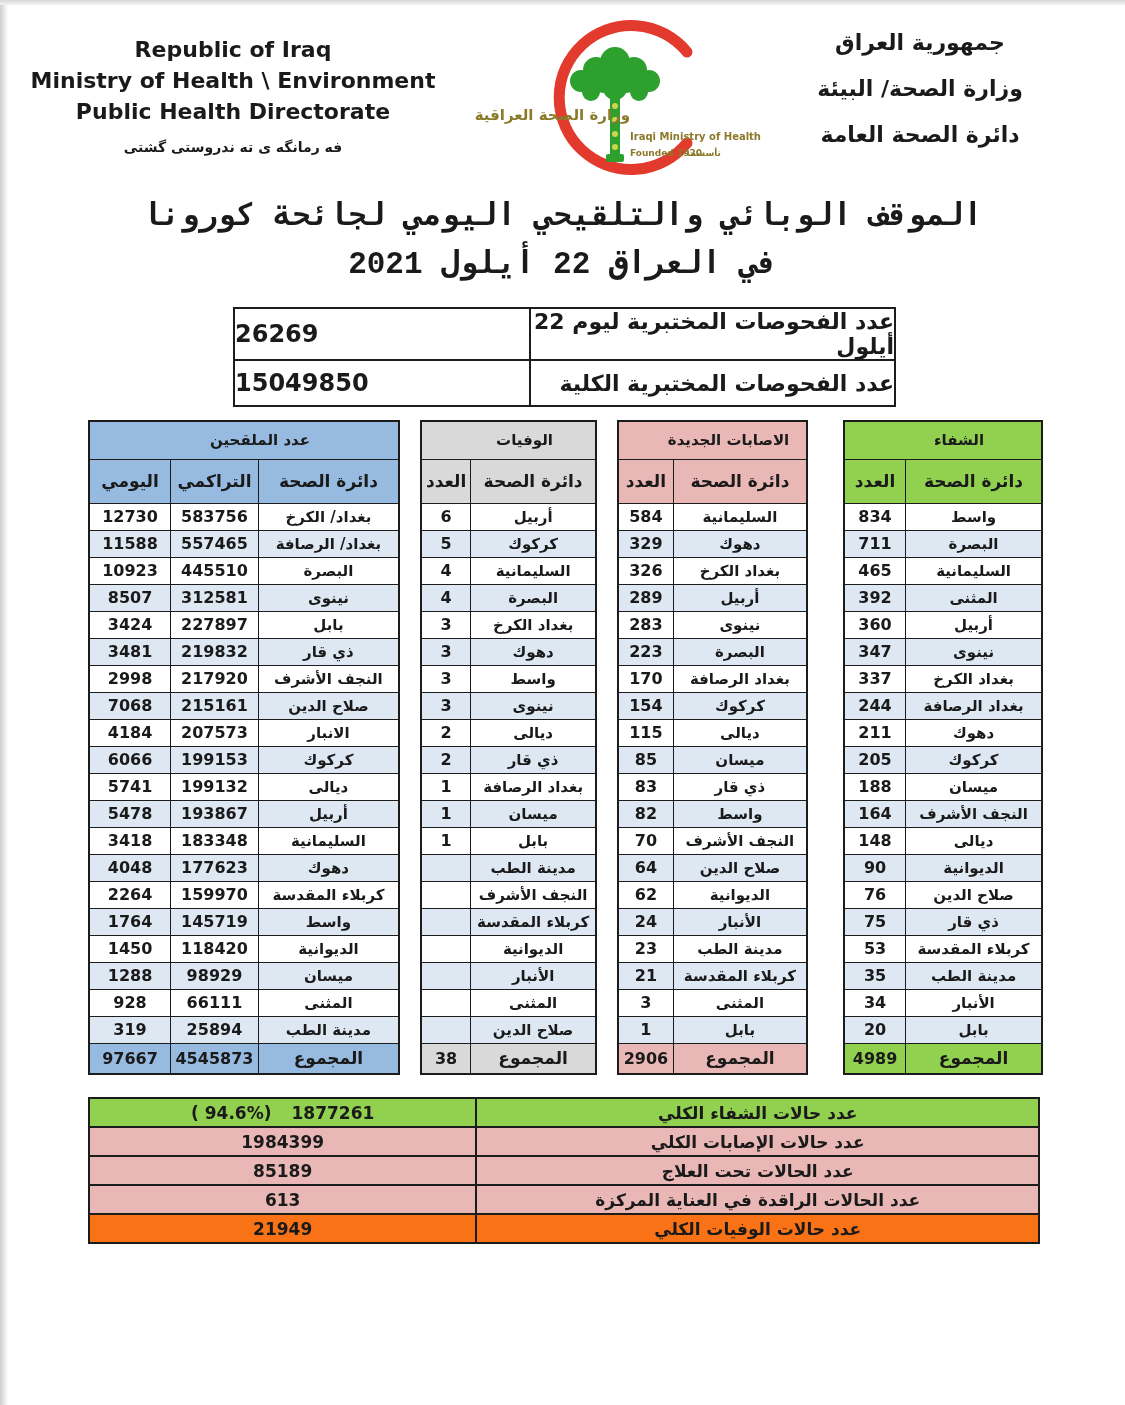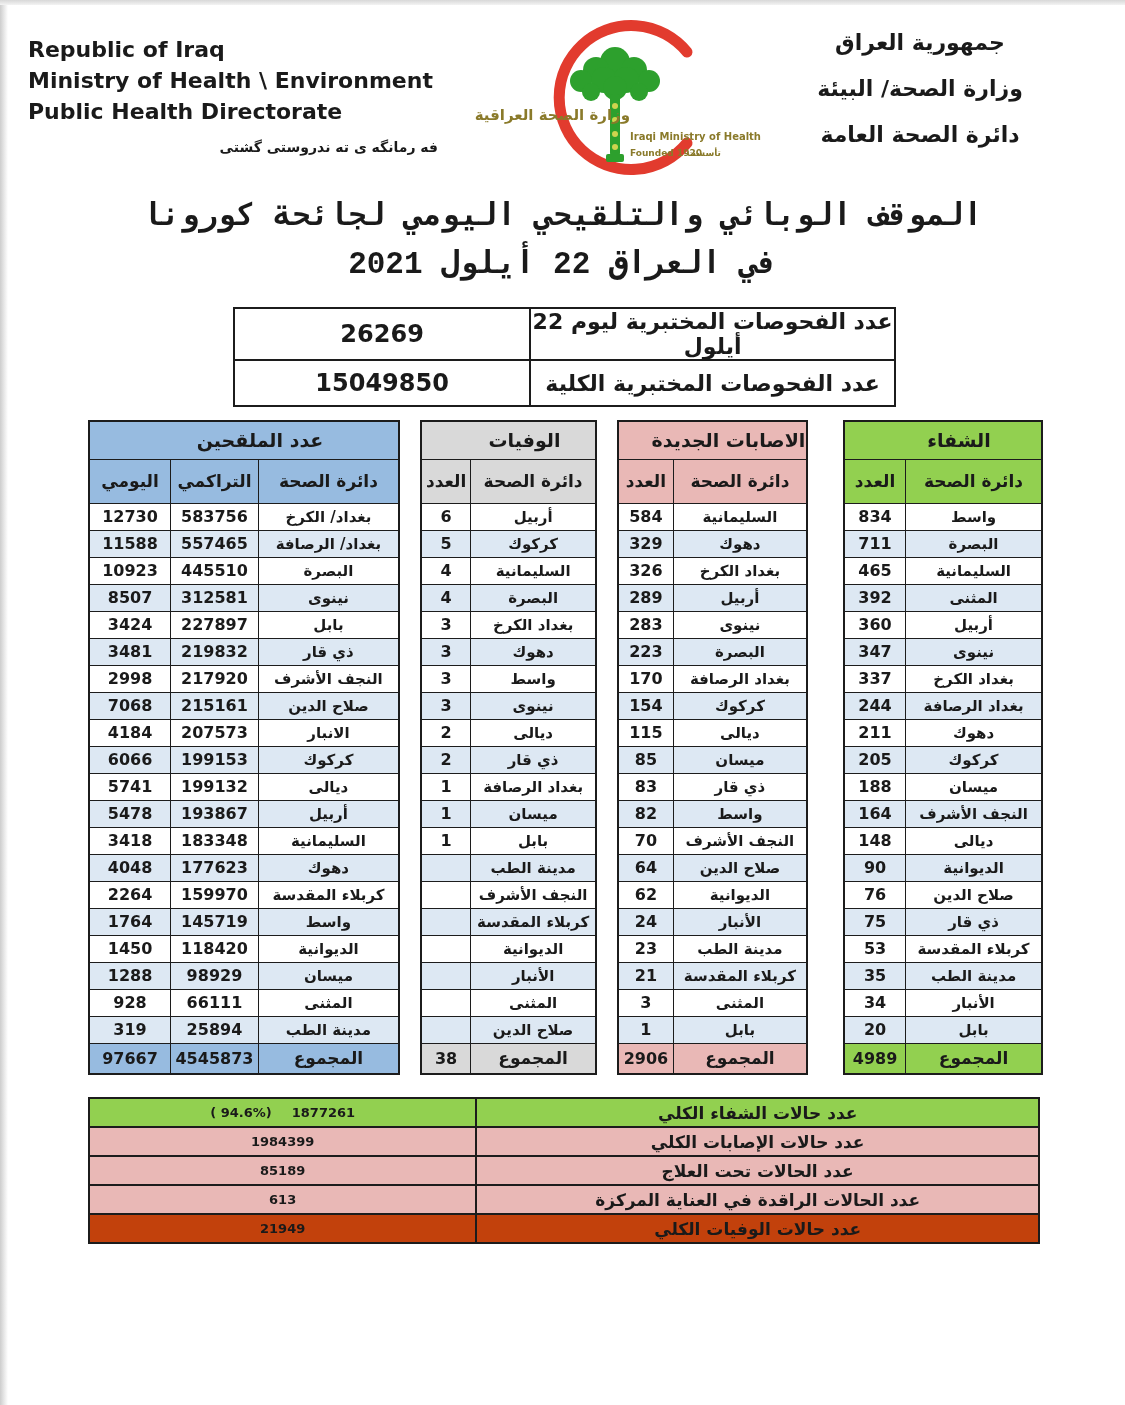--- a/index.html
+++ b/index.html
@@ -6,47 +6,47 @@
   html,body { background:#ffffff; }
   body { font-family:"DejaVu Sans", sans-serif; color:#1a1a1a; }
   .page { position:relative; width:1125px; height:1405px; background:#fff; overflow:hidden; }
   .scan-edge-left { position:absolute; left:0; top:0; width:8px; height:100%;
       background:linear-gradient(to right,#cdcdcd,#e9e9e9 55%,#fff); }
   .scan-edge-top { position:absolute; left:0; top:0; width:100%; height:5px;
       background:linear-gradient(to bottom,#d8d8d8,#f3f3f3); }
 
   
   .header { position:absolute; top:22px; left:0; width:100%; height:160px; }
-  .hdr-left { position:absolute; left:28px; top:12px; width:410px; 
+  .hdr-left { position:absolute; left:28px; top:12px; width:410px; text-align:center;
       font-weight:bold; font-size:22px; line-height:1.42; }
   .hdr-left .kurdish { font-size:14px; margin-top:10px; direction:rtl; }
   .hdr-right { position:absolute; right:55px; top:8px; width:300px; text-align:center;
       font-weight:bold; font-size:22px; direction:rtl; }
   .hdr-right div { margin-bottom:21px; }
 
   
   .logo { position:absolute; left:463px; top:-12px; width:330px; height:175px; }
   .logo svg { width:100%; height:100%; display:block; }
 
   
   .doc-title { position:absolute; top:193px; left:0; width:100%; text-align:center;
       font-weight:bold; font-size:31px; line-height:1.55; direction:rtl;font-family:Liberation Mono, monospace; }
 
   
   table { border-collapse:collapse; }
   .tests { position:absolute; top:307px; left:233px; width:663px; border:2px solid #1c1c1c; }
-  .tests td { border:2px solid #1c1c1c; height:46px; font-weight:bold; text-align:center; vertical-align:middle; }
+  .tests td { border:2px solid #1c1c1c; height:46px; font-weight:bold; vertical-align:middle; }
   .tests .t-val { width:297px; font-size:24px; }
   .tests .t-lbl { width:366px; font-size:22px; direction:rtl; }
 
   
   .tables-row { position:absolute; top:420px; left:88px; width:960px; display:flex; }
   .dt { direction:rtl; border:2px solid #1c1c1c; }
   .dt th, .dt td { border:1px solid #1c1c1c; text-align:center; vertical-align:middle; font-weight:bold; }
-  .dt .dt-title { height:38px; font-size:19px;padding-left:32px; }
+  .dt .dt-title { height:38px; font-size:15px;padding-left:32px; }
   .dt .dt-colhead th { height:44px; font-size:17px; }
   .dt tbody td { height:27px; font-size:15px; }
   .dt tbody td.num, .dt tfoot td.num { font-size:16px; }
   .dt tbody tr:nth-child(even) { background:#dde8f3; }
   .dt tfoot td { height:31px; font-size:17px; }
 
   .vac { width:312px; }
   .vac col.c-name { width:142px; } .vac col.c-cum { width:88px; } .vac col.c-day { width:82px; }
   .vac .dt-title, .vac .dt-colhead th, .vac tfoot td { background:#97bbe0; }
 
@@ -60,25 +60,25 @@
   .inf col.c-name { width:133px; } .inf col.c-cnt { width:55px; }
   .inf .dt-title, .inf .dt-colhead th, .inf tfoot td { background:#e9b8b6; }
 
   .rec { width:200px; }
   .rec col.c-name { width:138px; } .rec col.c-cnt { width:62px; }
   .rec .dt-title, .rec .dt-colhead th, .rec tfoot td { background:#92d050; }
 
   
   .summary { position:absolute; top:1097px; left:88px; width:952px; border:2px solid #1c1c1c; }
   .summary td { border:2px solid #1c1c1c; height:29px; font-weight:bold; text-align:center; vertical-align:middle; }
-  .summary .s-val { width:388px; font-size:13px;margin-left:23px; }
+  .summary .s-val { width:388px; font-size:17px;margin-left:23px; }
   .summary .s-lbl { width:564px; font-size:17px; direction:rtl; }
   .sum-green td { background:#92d050; }
   .sum-pink td  { background:#e9b8b6; }
-  .sum-beige td { background:#c2410c; }
+  .sum-beige td { background:#f97316; }
   .val-flex { display:flex; direction:ltr; justify-content:center; align-items:center; gap:20px; }
 </style>
 </head>
 <body>
 
 <div class="page">
   <div class="scan-edge-left"></div>
   <div class="scan-edge-top"></div>
 
   <div class="header">

